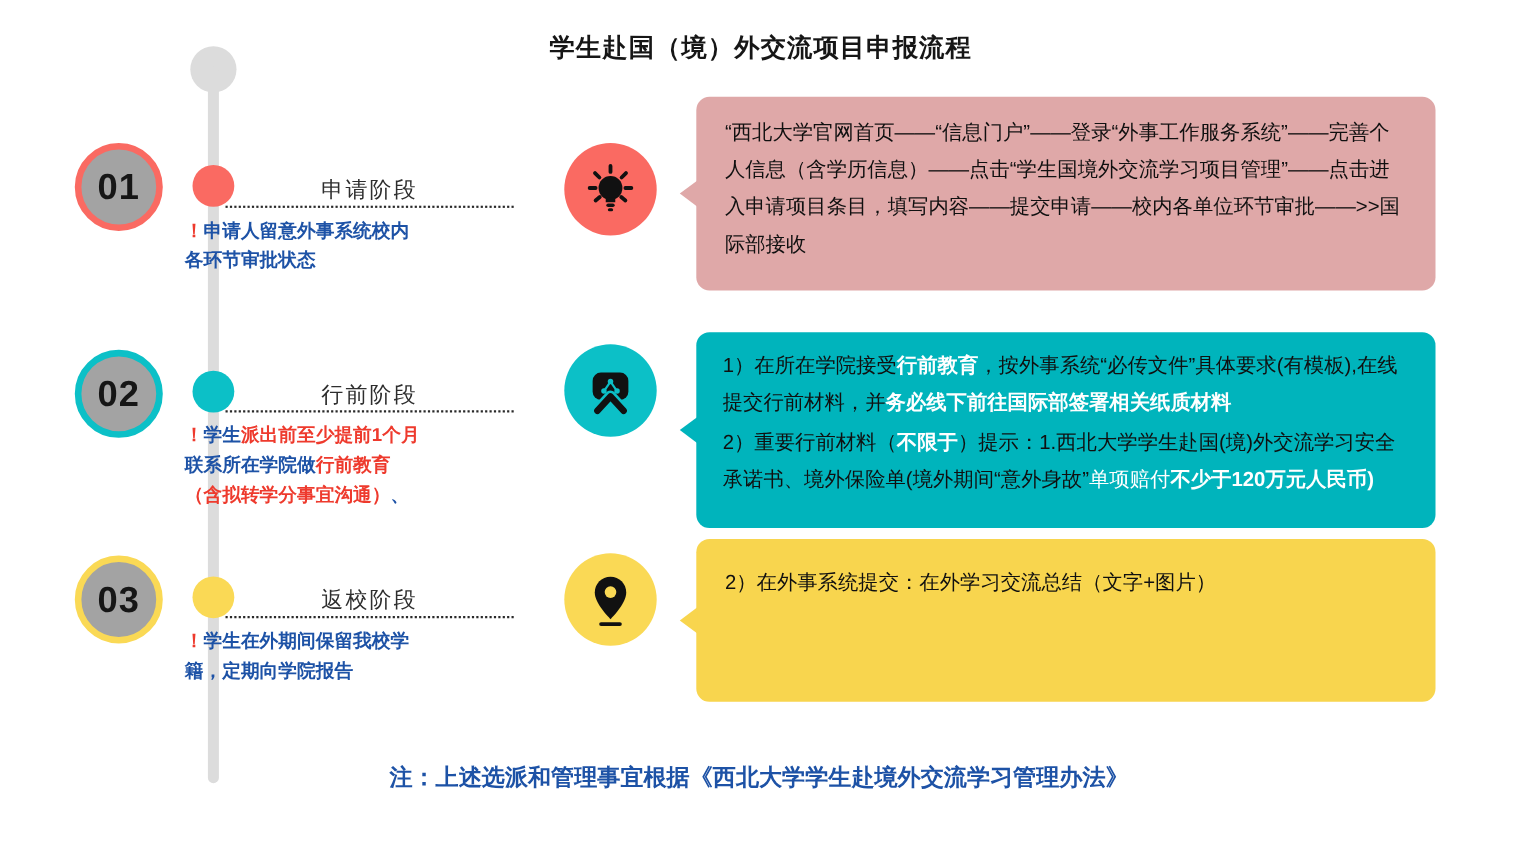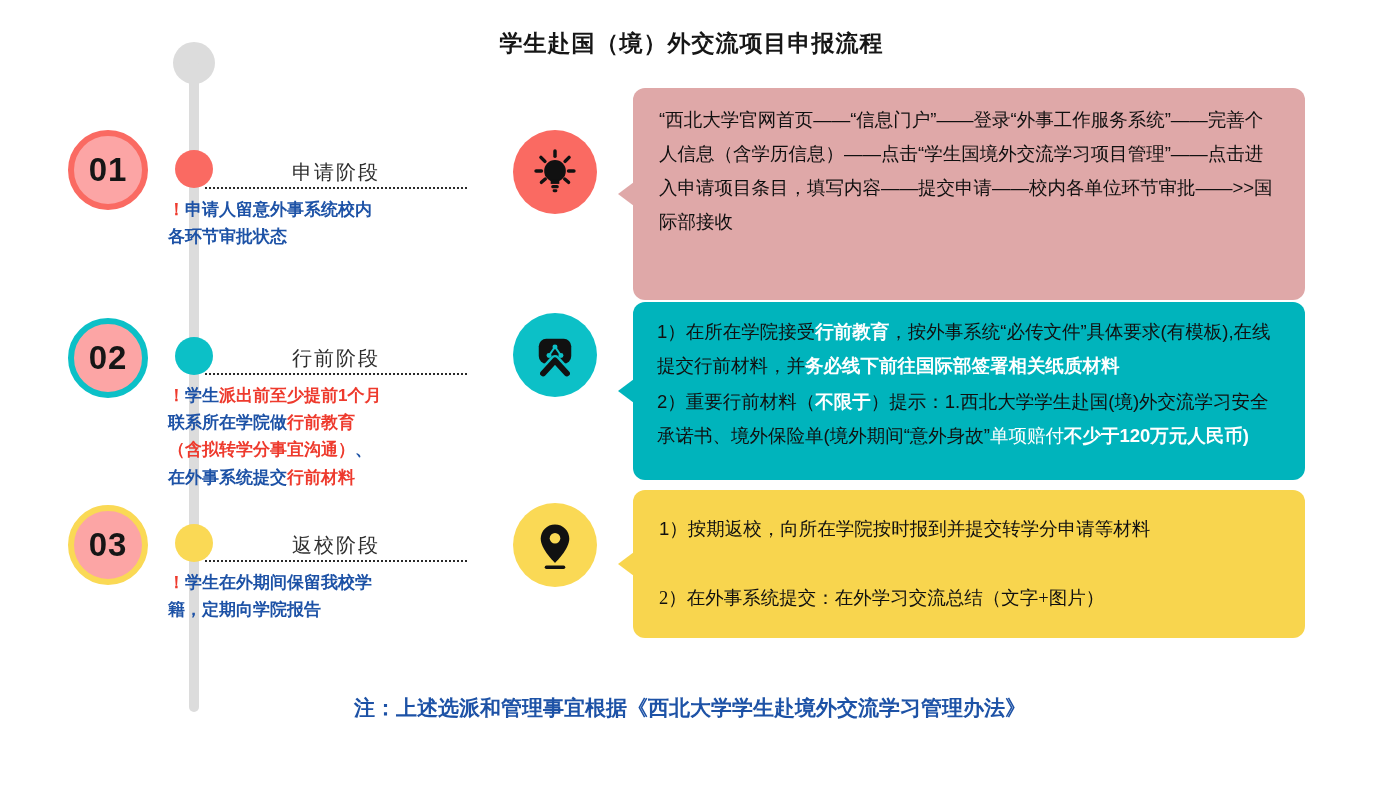--- a/index.html
+++ b/index.html
@@ -22,21 +22,21 @@
   .page-title{
     position:absolute;left:0;top:28px;width:1383px;text-align:center;
     font-size:23px;font-weight:bold;color:#161616;letter-spacing:1px;
   }
 
   
   .tl-cap{position:absolute;left:173px;top:42px;width:42px;height:42px;border-radius:50%;background:var(--gray);}
   .tl-bar{position:absolute;left:189px;top:60px;width:10px;height:652px;border-radius:6px;background:var(--gray);}
 
   
-  .ring{position:absolute;width:80px;height:80px;border-radius:50%;background:#fca5a5;
+  .ring{position:absolute;width:80px;height:80px;border-radius:50%;background:#a3a3a3;
         display:flex;align-items:center;justify-content:center;
         font-size:33px;font-weight:bold;color:#161616;letter-spacing:1px;}
   .ring-1{left:68px;top:130px;border:6px solid var(--coral);}
   .ring-2{left:68px;top:318px;border:6px solid var(--teal);text-align:center;}
   .ring-3{left:68px;top:505px;border:6px solid var(--yellow);}
 
   
   .dot{position:absolute;left:175px;width:38px;height:38px;border-radius:50%;}
   .dot-1{top:150px;background:var(--coral);}
   .dot-2{top:337px;background:var(--teal);}
@@ -59,21 +59,21 @@
   .icirc-1{top:130px;background:var(--coral);}
   .icirc-2{top:313px;background:var(--teal);}
   .icirc-3{top:503px;background:var(--yellow);}
   .icon-circle svg{width:52px;height:52px;}
 
   
   .bubble{position:absolute;left:633px;width:672px;border-radius:12px;
           font-size:18.5px;color:#101010;}
   .bubble .tail{position:absolute;left:-15px;top:50%;transform:translateY(-50%);
           width:0;height:0;border-top:12px solid transparent;border-bottom:12px solid transparent;}
-  .box-1{top:88px;height:212px;background:var(--rose);padding:15px 26px;line-height:1.84;}
+  .box-1{top:88px;height:176px;background:var(--rose);padding:15px 26px;line-height:1.84;}
   .box-1 .tail{border-right:16px solid var(--rose);}
   .box-2{top:290px;height:178px;background:var(--teal-box);padding:13px 24px;line-height:1.84;margin-top:12px;}
   .box-2 .tail{border-right:16px solid var(--teal-box);}
   .box-2 p + p{margin-top:2px;}
   .box-3{top:490px;height:148px;background:var(--yellow-box);padding:25px 26px;line-height:1.5;}
   .box-3 .tail{border-right:16px solid var(--yellow-box);}
   .box-3 p + p{margin-top:42px;font-family:Liberation Serif, serif;}
   .p-black{color:#101010;}
   .p-white{color:#ffffff;}
   .p-white-bold{color:#ffffff;font-weight:bold;}
@@ -127,21 +127,20 @@
   <div class="ring ring-2">
     <span>02</span>
   </div>
   <div class="dot dot-2"></div>
   <div class="stage-label label-2">行前阶段</div>
   <div class="dotrule rule-2"></div>
   <div class="warning warn-2">
     <div><span class="t-red">！</span><span class="t-blue">学生</span><span class="t-red">派出前至少提前1个月</span></div>
     <div><span class="t-blue">联系所在学院做</span><span class="t-red">行前教育</span></div>
     <div><span class="t-red">（含拟转学分事宜沟通）</span><span class="t-blue">、</span></div>
-    <div><span class="t-blue">在外事系统提交</span><span class="t-red">行前材料</span></div>
   </div>
   <div class="icon-circle icirc-2">
     <svg viewBox="0 0 48 48">
       <rect x="9" y="9" width="30" height="23" rx="7" fill="#111"></rect>
       <path d="M13 41 L24 29 L35 41" fill="none" stroke="#0cc0c7" stroke-width="10" stroke-linecap="round" stroke-linejoin="round"></path>
       <path d="M13 41 L24 29 L35 41" fill="none" stroke="#111" stroke-width="5.5" stroke-linecap="round" stroke-linejoin="round"></path>
       <g stroke="#0cc0c7" stroke-width="1.8">
         <line x1="18.5" y1="24.5" x2="24" y2="16.5"></line>
         <line x1="24" y1="16.5" x2="29.5" y2="24.5"></line>
       </g>
@@ -170,21 +169,20 @@
   </div>
   <div class="icon-circle icirc-3">
     <svg viewBox="0 0 48 48">
       <path d="M24 5 C16.6 5 10.8 10.9 10.8 18.2 C10.8 27.8 24 40.5 24 40.5 C24 40.5 37.2 27.8 37.2 18.2 C37.2 10.9 31.4 5 24 5 Z" fill="#111"></path>
       <circle cx="24" cy="17.8" r="4.9" fill="#fad955"></circle>
       <rect x="14.5" y="43" width="19" height="3.2" rx="1.6" fill="#111"></rect>
     </svg>
   </div>
   <div class="bubble box-3">
     <div class="tail"></div>
-    <p><span class="p-black">1）按期返校，向所在学院按时报到并提交转学分申请等材料</span></p>
     <p><span class="p-black">2）在外事系统提交：在外学习交流总结（文字+图片）</span></p>
   </div>
 
   <div class="footer-note">
     <div>注：上述选派和管理事宜根据《西北大学学生赴境外交流学习管理办法》</div>
   </div>
 
 </div>
 
 </body></html>

